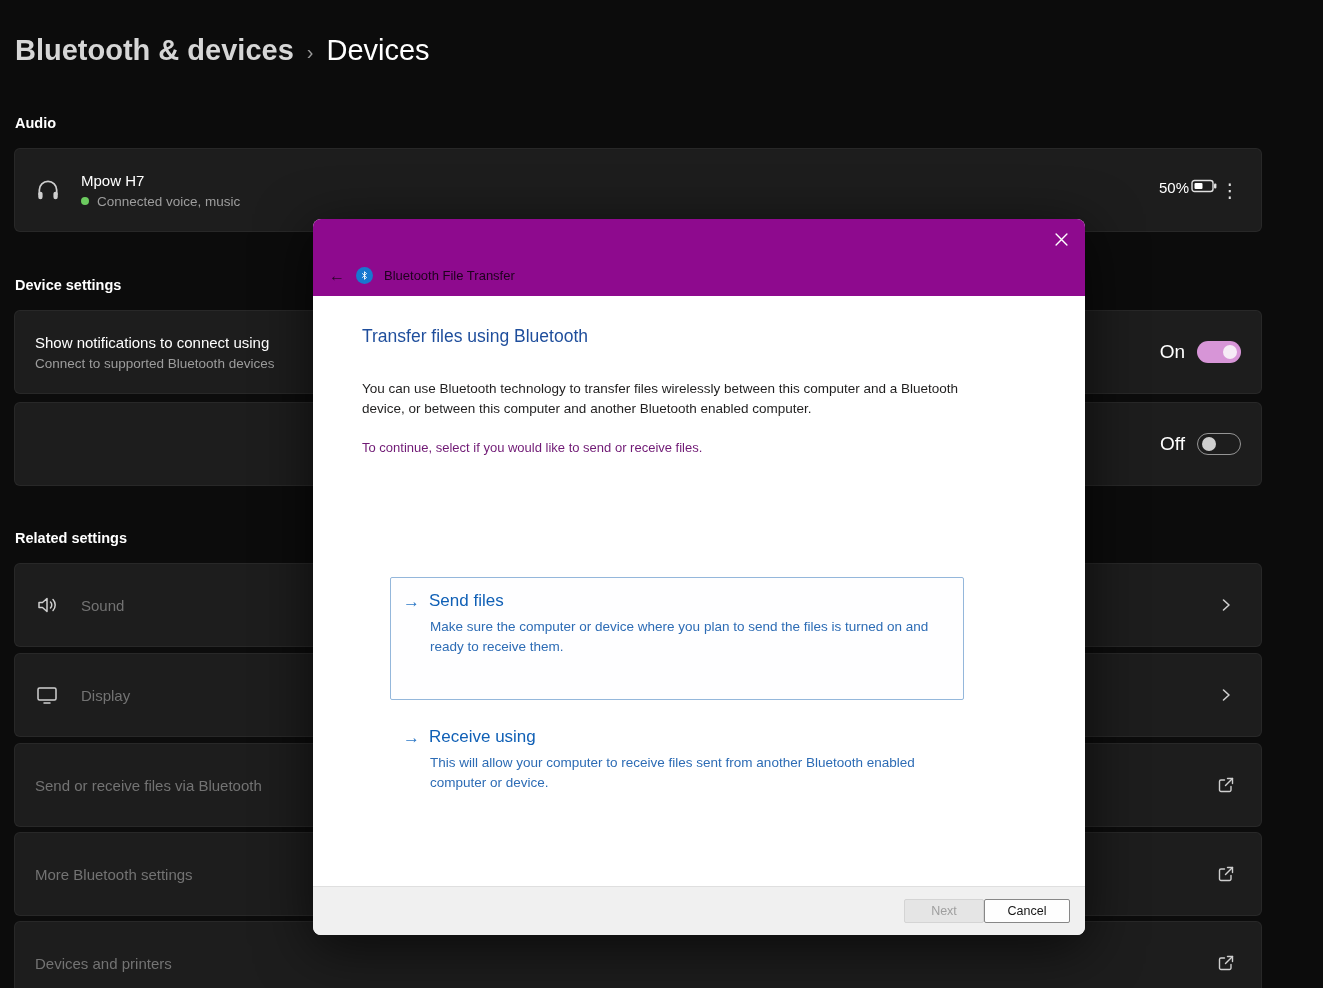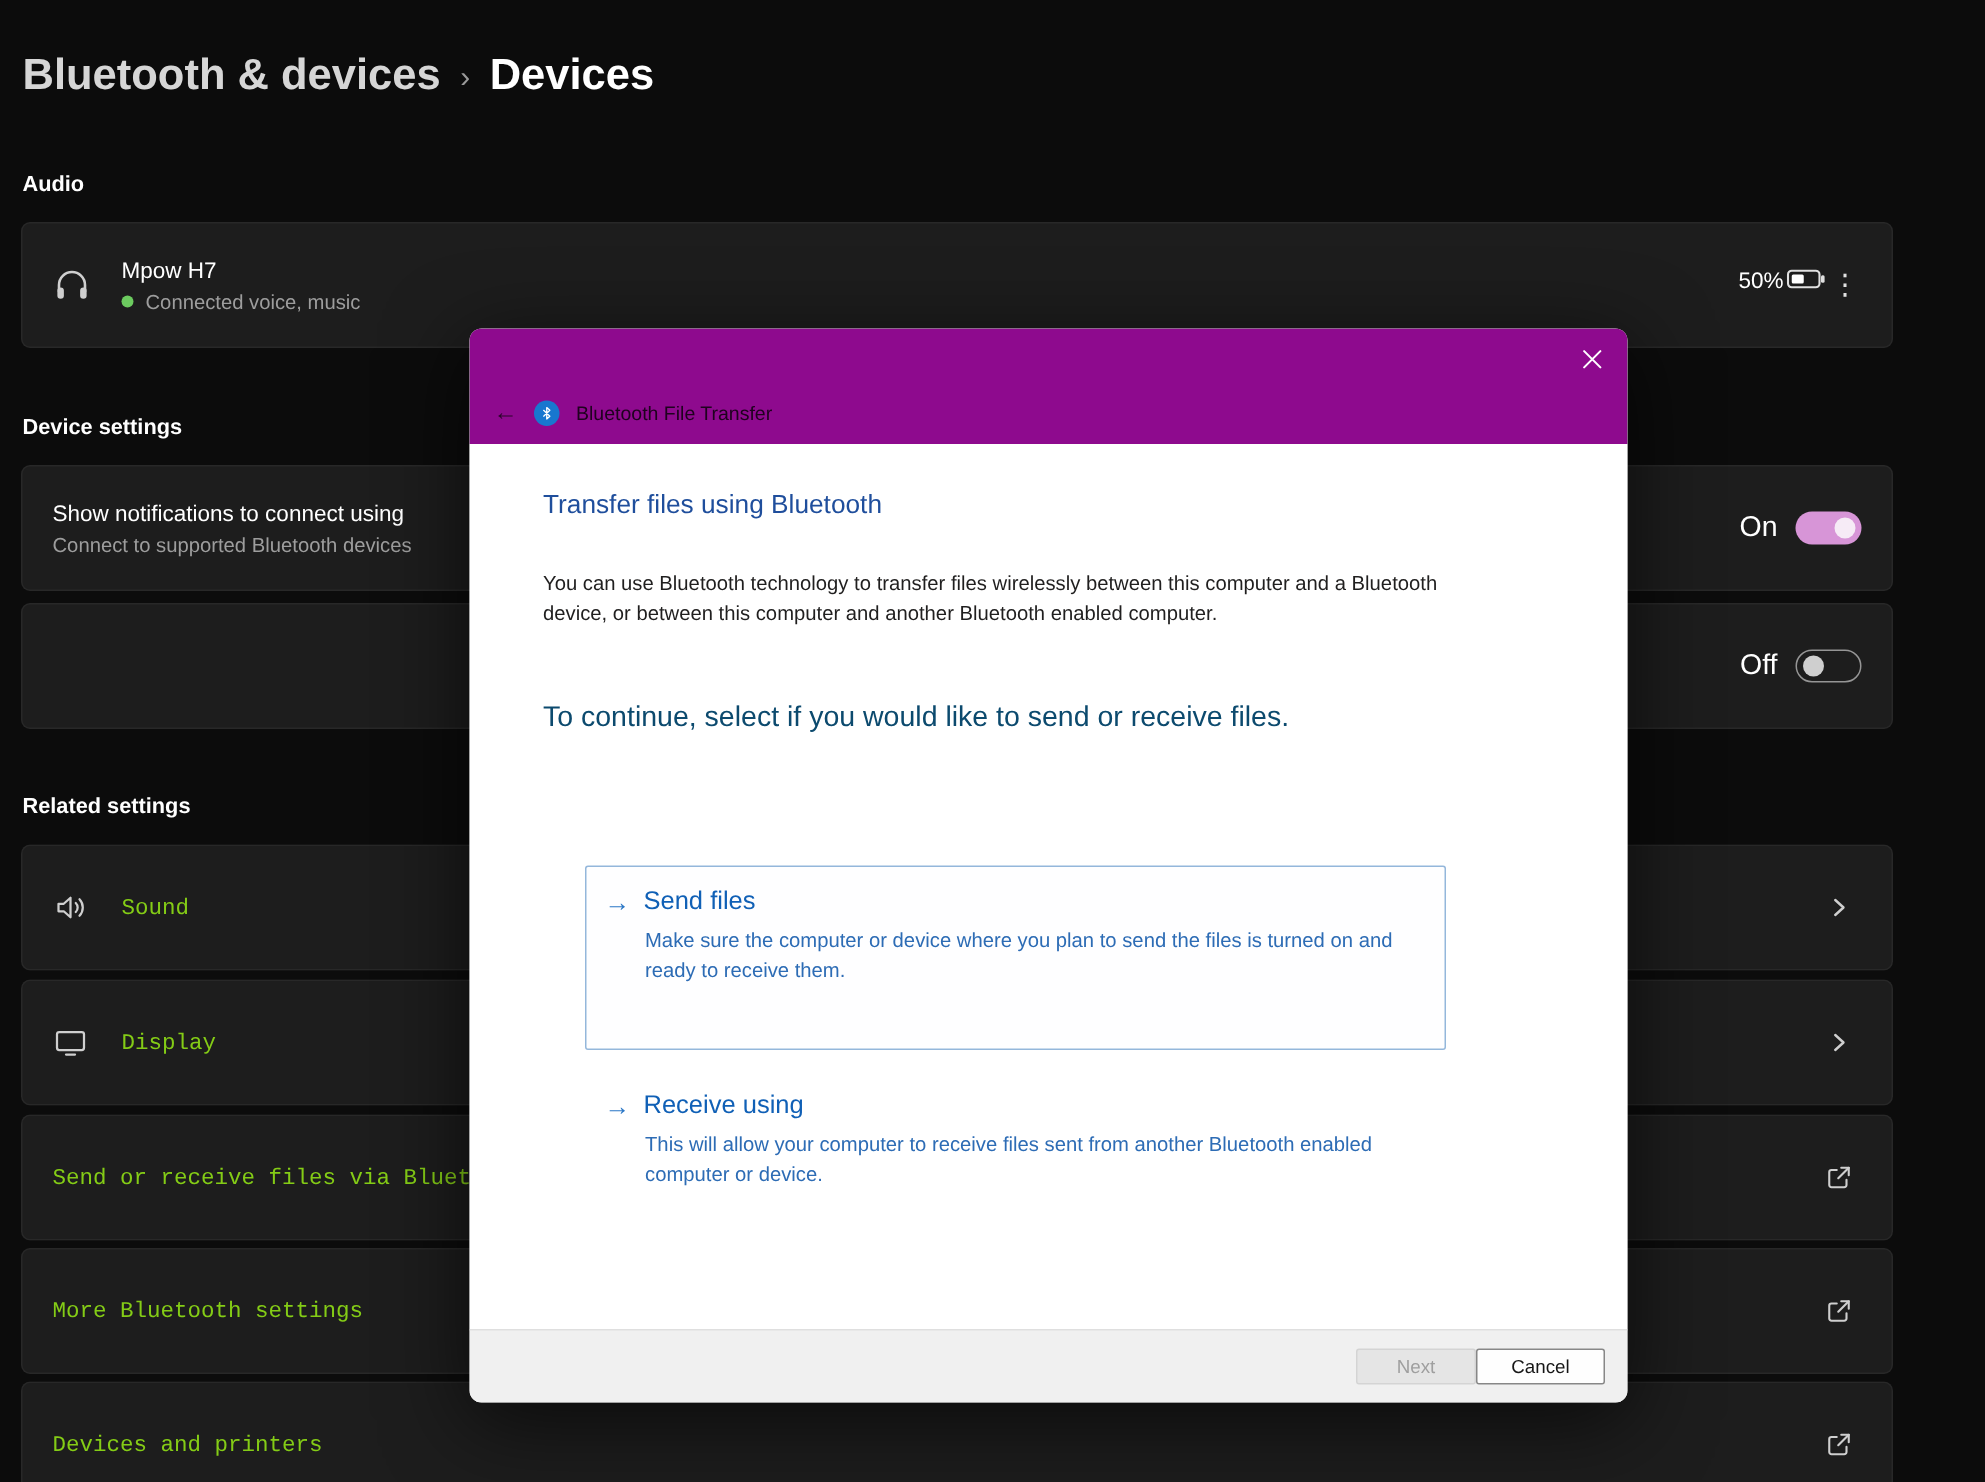--- a/index.html
+++ b/index.html
@@ -5,21 +5,21 @@
   html,body{margin:0;padding:0;background:#0c0c0c;}
   .screen{
     position:relative;width:1316px;height:988px;background:#0c0c0c;overflow:hidden;
     font-family:"Liberation Sans","DejaVu Sans",sans-serif;color:#fff;
     -webkit-font-smoothing:antialiased;
   }
   
   .breadcrumb{position:absolute;left:15px;top:34px;display:flex;align-items:center;gap:13px;}
   .crumb-parent{font-size:29px;font-weight:700;color:#d6d6d6;cursor:pointer;}
   .crumb-sep{font-size:20px;color:#9a9a9a;padding-top:4px;}
-  .crumb-current{font-size:29px;font-weight:700;color:#ffffff;text-align:center;}
+  .crumb-current{font-size:29px;font-weight:400;color:#ffffff;text-align:center;}
   
   .section-label{position:absolute;left:15px;font-size:14.5px;font-weight:700;color:#ffffff;}
   
   .card{
     position:absolute;left:14px;width:1248px;height:84px;background:#1d1d1d;
     border:1px solid rgba(255,255,255,0.05);border-radius:6px;box-sizing:border-box;
     display:flex;align-items:center;padding:0 20px;
   }
   .icon-cell{width:46px;display:flex;align-items:center;justify-content:flex-start;flex-shrink:0;}
   .card-text{display:flex;flex-direction:column;justify-content:center;}
@@ -31,36 +31,36 @@
   .right-group{margin-left:auto;display:flex;align-items:flex-start;gap:2px;}
   .battery-pct{font-size:15px;color:#ffffff;}
   .kebab{font-size:19px;color:#e0e0e0;width:22px;text-align:center;cursor:pointer;}
   .toggle-label{font-size:19px;color:#ffffff;margin-right:10px;}
   .toggle{width:44px;height:22px;border-radius:11px;position:relative;box-sizing:border-box;cursor:pointer;}
   .toggle.on{background:#d795d7;}
   .toggle.on .knob{position:absolute;right:4px;top:4px;width:14px;height:14px;border-radius:50%;background:#f6ebf6;}
   .toggle.off{background:transparent;border:1px solid #959595;}
   .toggle.off .knob{position:absolute;left:4px;top:3px;width:14px;height:14px;border-radius:50%;background:#cfcfcf;}
   .chev-cell{margin-left:auto;display:flex;align-items:center;padding-right:6px;}
-  .row-label{font-size:15px;color:#84cc16;font-family:Liberation Mono, monospace;}
+  .row-label{font-size:15px;color:#737373;}
   
   .dialog{
     position:absolute;left:313px;top:219px;width:772px;height:716px;background:#ffffff;
     border-radius:8px;overflow:hidden;box-shadow:0 12px 55px rgba(0,0,0,0.65);
   }
   .dialog-header{position:absolute;top:0;left:0;right:0;height:77px;background:#8e0a8e;}
   .close-btn{position:absolute;top:5px;right:8px;width:32px;height:30px;display:flex;align-items:center;justify-content:center;cursor:pointer;background:transparent;border:none;}
   .title-row{position:absolute;left:16px;bottom:12px;display:flex;align-items:center;gap:11px;}
   .back-arrow{font-size:16px;color:#2a062a;cursor:pointer;line-height:1;}
   .bt-badge{width:17px;height:17px;border-radius:50%;background:#1877cf;display:flex;align-items:center;justify-content:center;}
   .dialog-title{font-size:13px;color:#1e021e;}
   .dialog-body{position:absolute;top:77px;bottom:49px;left:0;right:0;background:#ffffff;color:#1b1b1b;}
   .wiz-heading{position:absolute;left:49px;top:30px;font-size:17.5px;color:#1f4e9c;}
   .wiz-intro{position:absolute;left:49px;top:83px;width:598px;font-size:13.5px;line-height:20px;color:#201f1f;}
-  .wiz-prompt{position:absolute;left:49px;top:172px;font-size:19px;color:#0c4a6e;}
+  .wiz-prompt{position:absolute;left:49px;top:144px;font-size:13px;color:#701a75;}
   .option-box{position:absolute;left:77px;width:574px;box-sizing:border-box;padding:13px 12px;border-radius:2px;cursor:pointer;}
   .option-box.framed{border:1px solid #94b7db;height:123px;top:281px;background:#fefeff;}
   .option-box.plain{border:1px solid transparent;top:417px;}
   .option-label-row{display:flex;align-items:center;gap:9px;}
   .option-arrow{font-size:17px;font-weight:700;color:#2e79c7;line-height:1;}
   .option-label{font-size:17px;color:#1060b6;}
   .option-desc{margin-top:6px;margin-left:27px;font-size:13.5px;line-height:20px;color:#2d6cb5;}
   .desc-send{width:524px;}
   .desc-receive{width:488px;}
   .dialog-footer{

